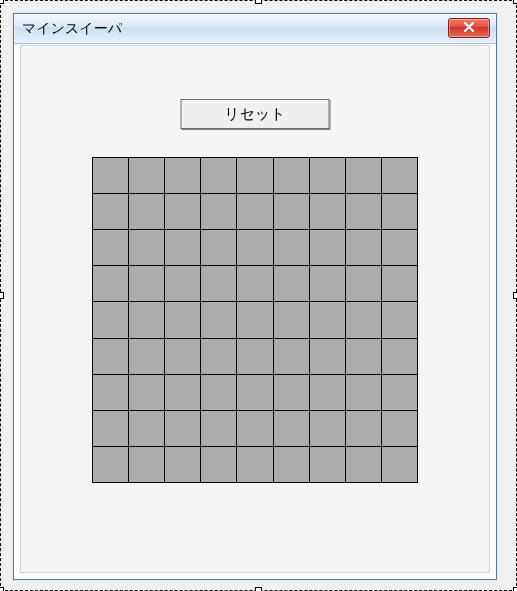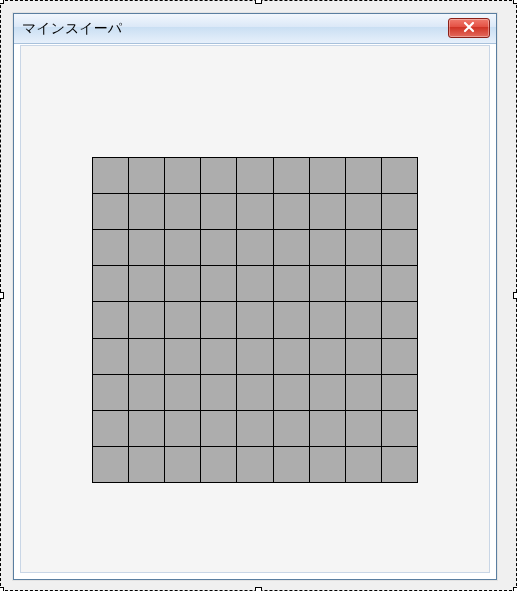--- a/index.html
+++ b/index.html
@@ -156,20 +156,23 @@
       <div class="close-btn">
         <span>
           <svg viewBox="0 0 12 12">
             <path d="M2 2 L10 10 M10 2 L2 10" stroke="#fff" stroke-width="2.2" stroke-linecap="round"></path>
           </svg>
         </span>
       </div>
     </div>
 
     <div class="client">
+      <div class="reset-btn">
+        <span>リセット</span>
+      </div>
 
       <div class="grid" id="mine-grid">
           <div class="cell"></div>
           <div class="cell"></div>
           <div class="cell"></div>
           <div class="cell"></div>
           <div class="cell"></div>
           <div class="cell"></div>
           <div class="cell"></div>
           <div class="cell"></div>

